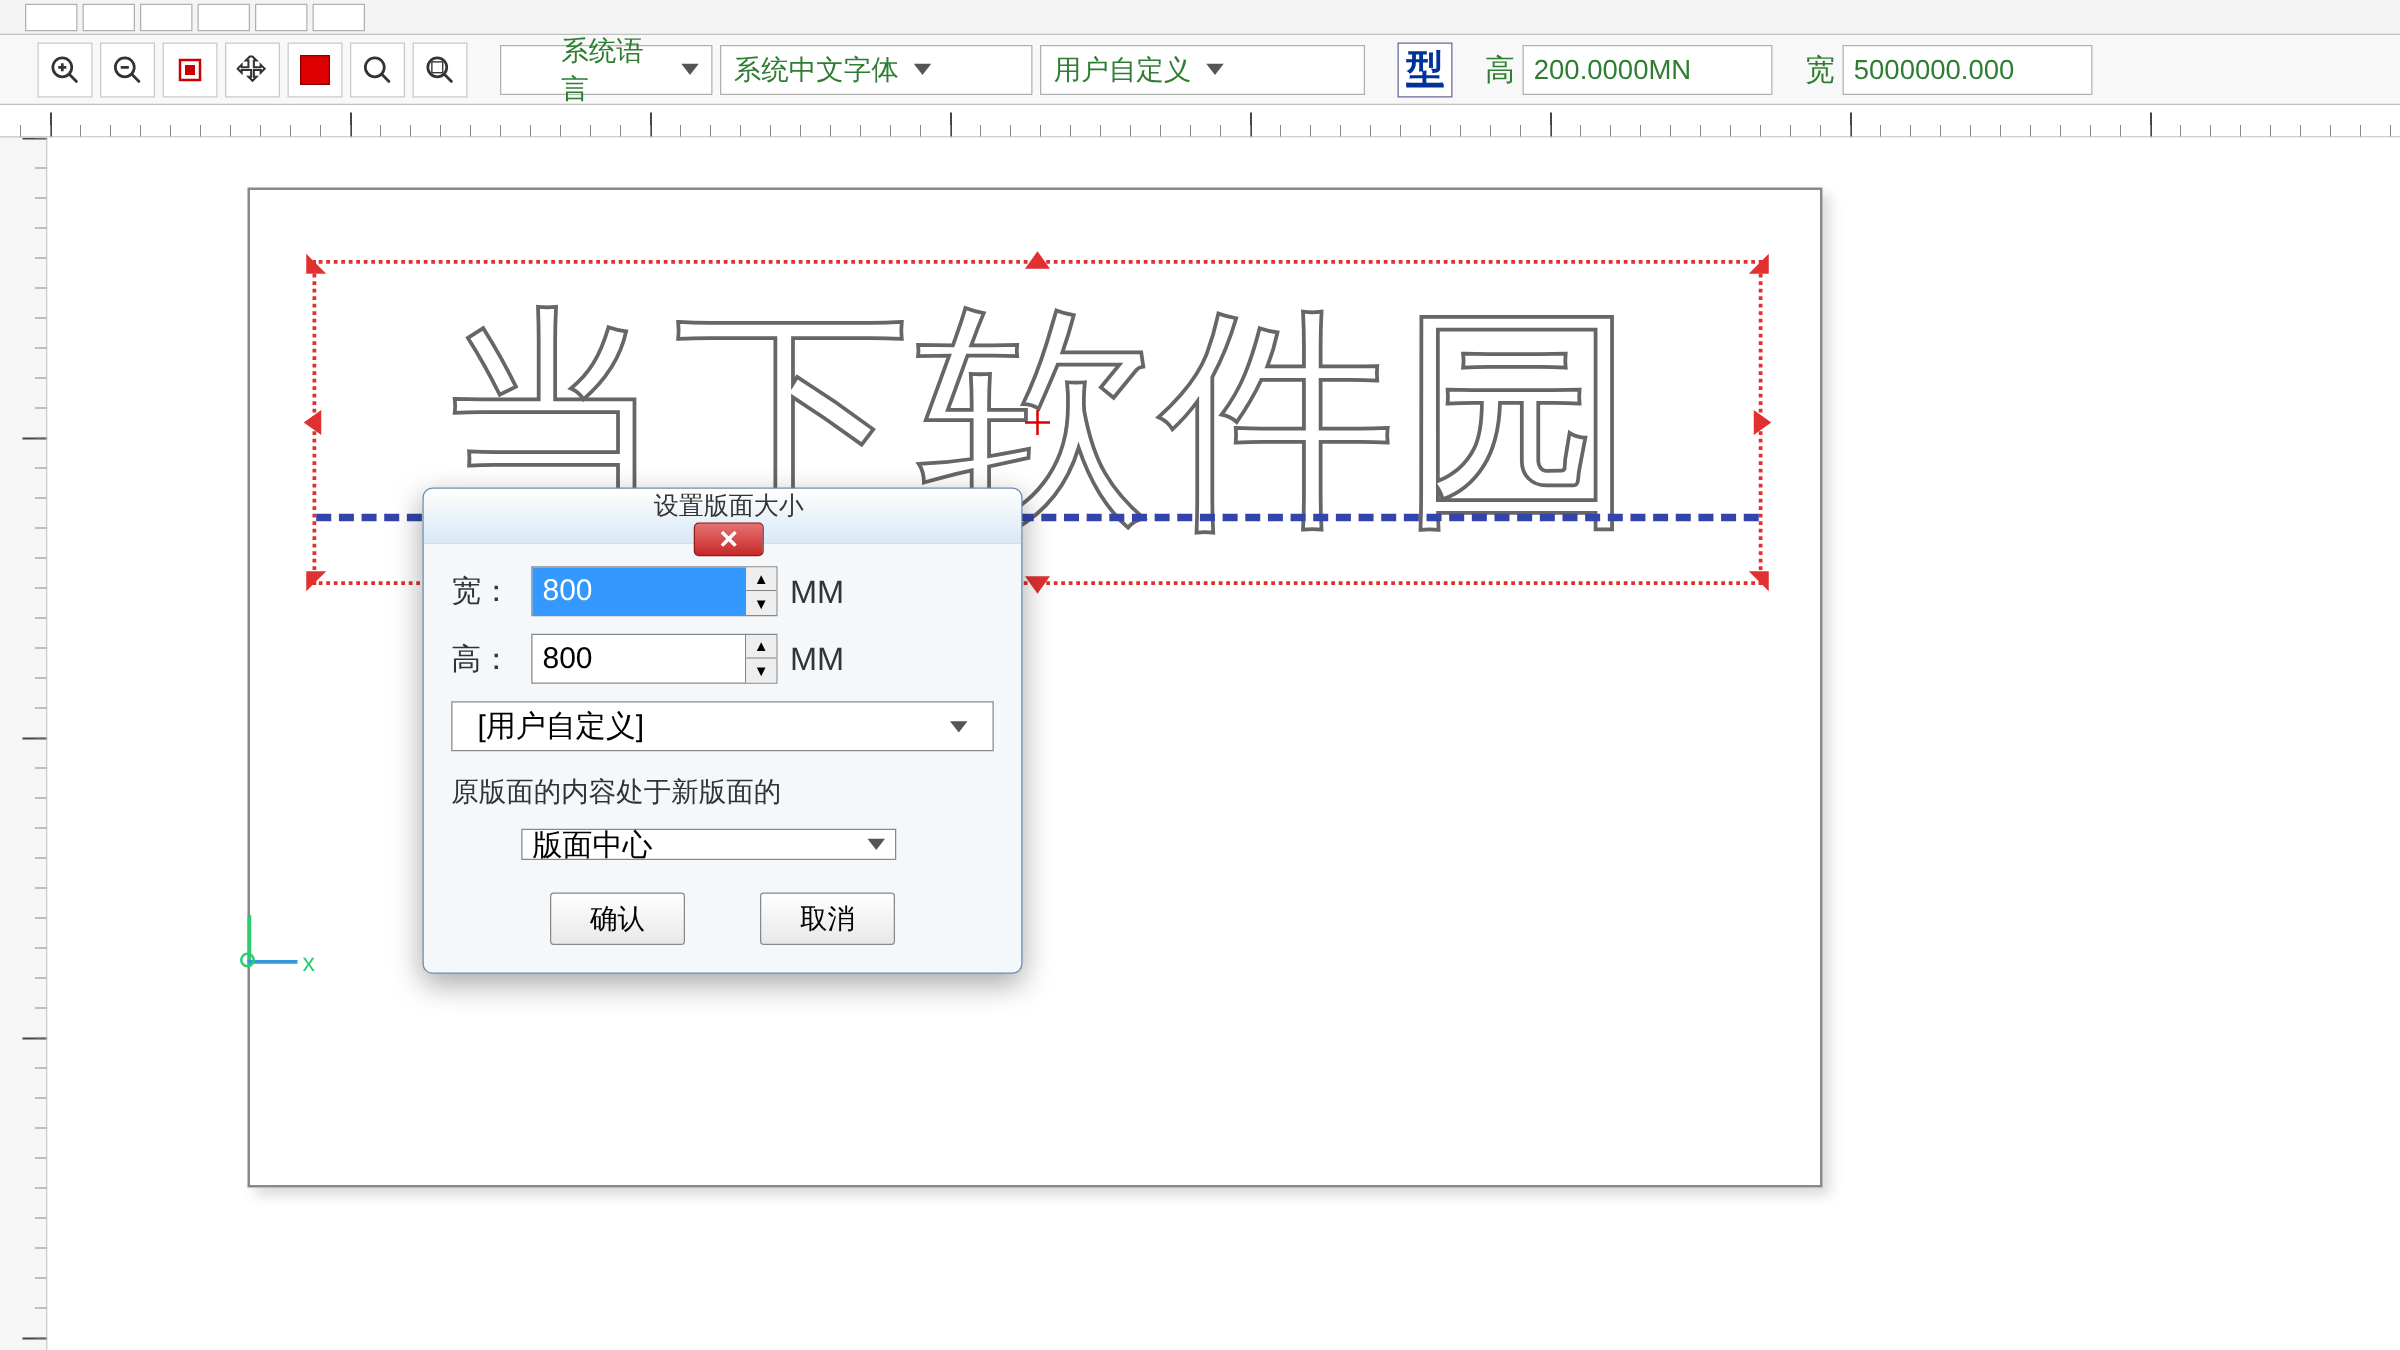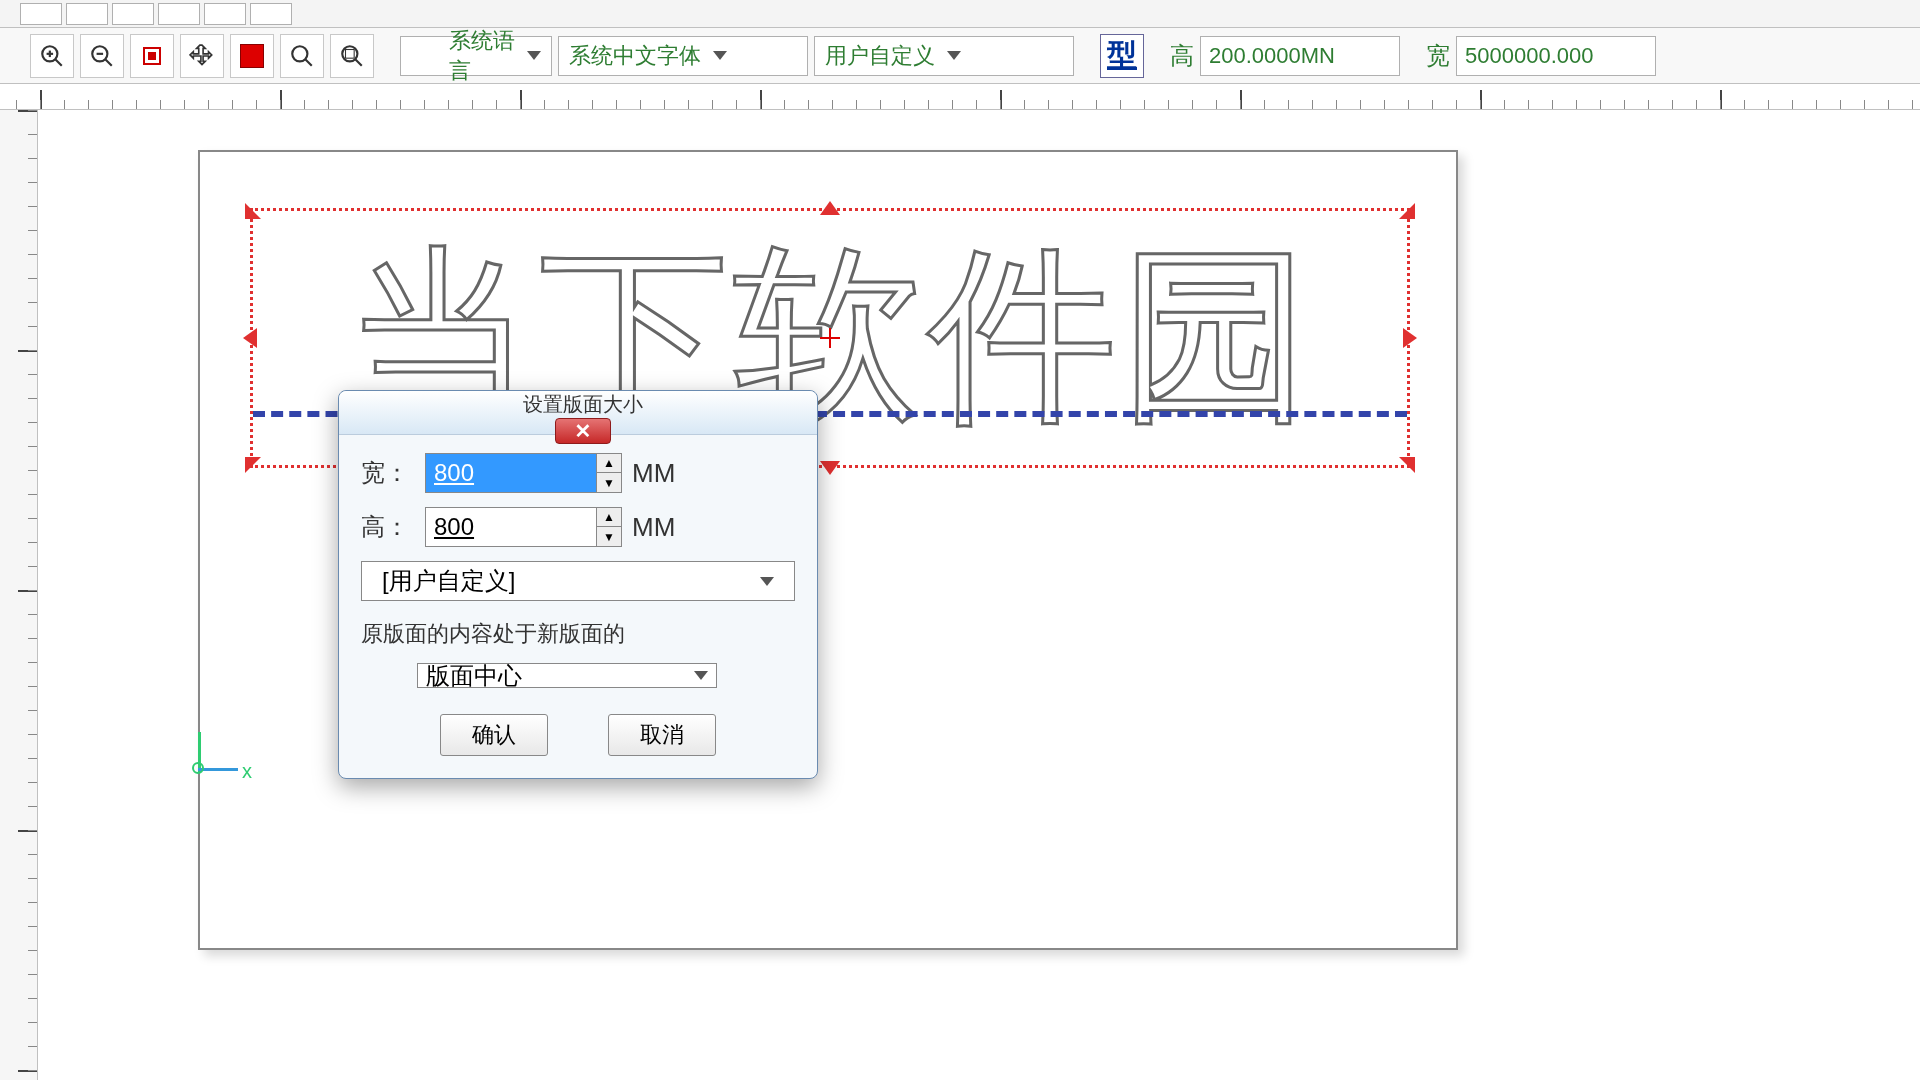--- a/index.html
+++ b/index.html
@@ -57,21 +57,21 @@
     display: flex; align-items: center;
     padding: 0 10px;
     font-size: 22px;
     color: #2e7d32;
     position: relative;
   }
   .combo .arrow {
     margin-left: 12px;
     width:0;height:0;border-left:7px solid transparent;border-right:7px solid transparent;border-top:9px solid #555;
   }
-  .combo.sm { width: 152px; padding-left: 48px; }
+  .combo.sm { width: 170px; padding-left: 48px; }
   .combo.md { width: 250px; }
   .combo.lg { width: 260px; }
   .char-btn {
     width:44px;height:44px;border:1px solid #669; background:#fff;
     display:flex;align-items:center;justify-content:center;
     font-size:30px; color:#003399; text-decoration:underline; font-weight:bold;
     cursor:pointer;
   }
   .dim-label { font-size:24px; color:#2e7d32; }
   .dim-box {
@@ -197,21 +197,21 @@
     color:#fff;font-size:20px;font-weight:bold;cursor:pointer;
   }
   .dialog .body { padding:18px 22px 22px 22px; }
   .row { display:flex;align-items:center;gap:10px;margin-bottom:14px;}
   .row label { width:54px; color:#333; font-size:24px;}
   .spin {
     display:flex;align-items:center;
     border:1px solid #888;background:#fff;height:40px;
   }
   .spin input {
-    border:none;outline:none;font-size:24px;width:170px;padding:0 8px;height:100%;background:transparent;text-decoration:underline;
+    border:none;outline:none;font-size:24px;width:170px;padding:0 8px;height:100%;background:transparent;
   }
   .spin input.sel { background:#3399ff;color:#fff;}
   .spin .spbtns {
     display:flex;flex-direction:column;border-left:1px solid #888;
   }
   .spin .spbtns div{
     width:24px;height:19px;display:flex;align-items:center;justify-content:center;font-size:12px;background:#eee;cursor:pointer;
   }
   .spin .spbtns div:first-child{border-bottom:1px solid #888;}
   .unit { font-size:26px;color:#333;}

